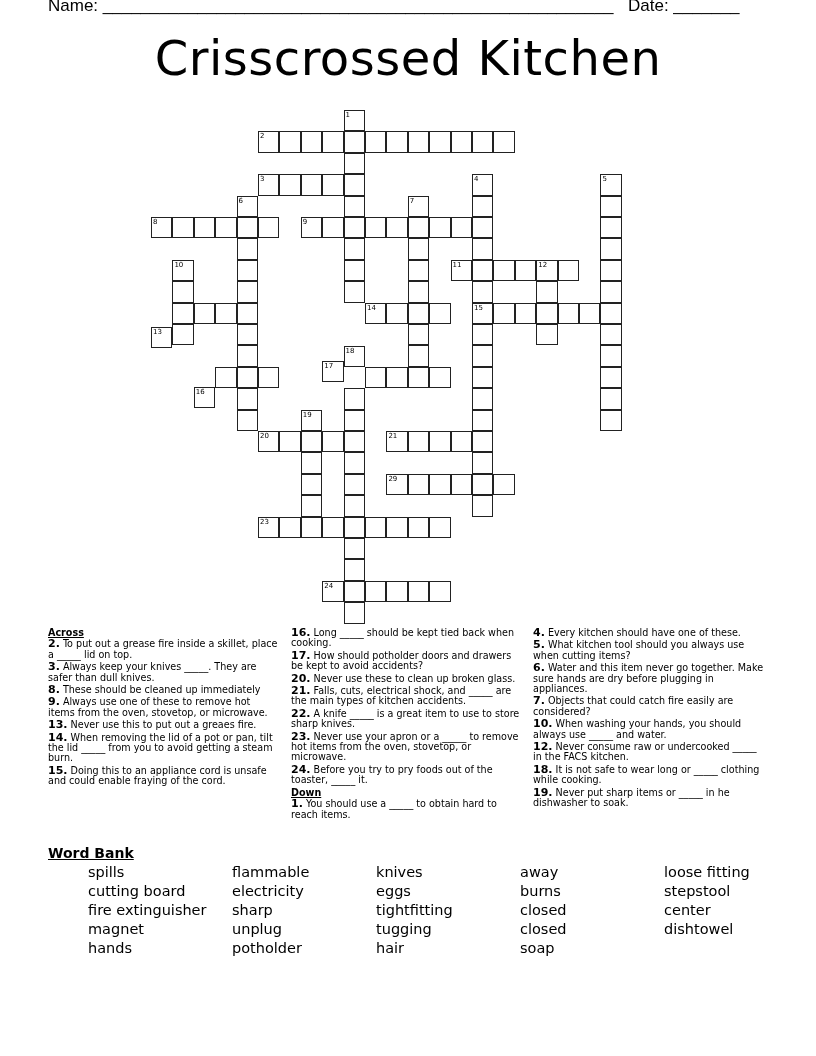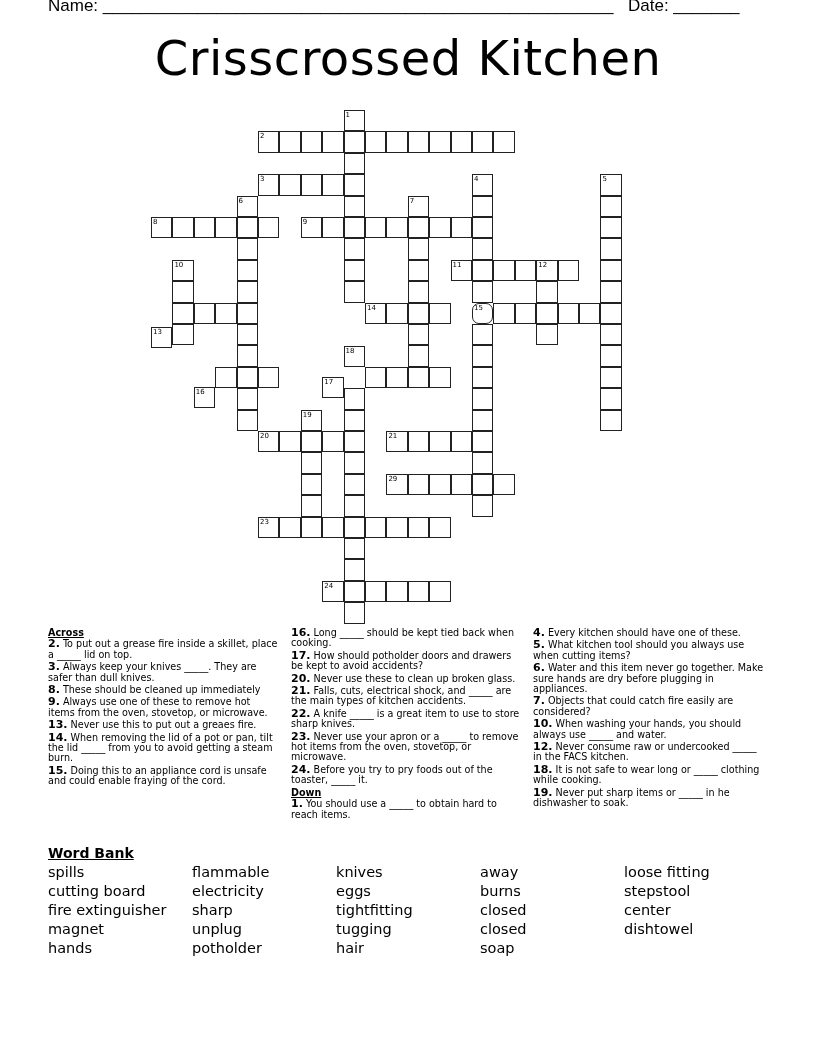--- a/index.html
+++ b/index.html
@@ -17,21 +17,21 @@
   .clues { position:absolute; top:628px; font-family:"DejaVu Sans", sans-serif; font-size:9.6px; line-height:10.4px; }
   .col1 { left:48px; width:232px; }
   .col2 { left:291px; width:232px; }
   .col3 { left:533px; width:232px; }
   .clue { margin-bottom:2px; }
   .clue b { font-weight:bold; font-size:11px; }
   .sect { font-weight:bold; text-decoration:underline; font-size:9.6px; margin-bottom:1px; }
   .wb-title { position:absolute; left:48px; top:845px; font-family:"DejaVu Sans", sans-serif;
               font-weight:bold; font-size:14px; text-decoration:underline; }
   .wb { position:absolute; top:863px; left:48px; width:720px; font-family:"DejaVu Sans", sans-serif; font-size:14.5px; line-height:19px; }
-  .wb-col { position:absolute; top:0; }
+  .wb-col { position:absolute; top:0;margin-left:40px; }
 </style>
 </head>
 <body>
 
 <div class="hdr hdr-name">Name: ______________________________________________________</div>
 <div class="hdr hdr-date">Date: _______</div>
 
 <div class="title">Crisscrossed Kitchen</div>
 
 <div id="grid">
@@ -66,21 +66,21 @@
     <div class="cell" style="left: 300.8px; top: 174.2px;"></div>
     <div class="cell" style="left: 322.2px; top: 174.2px;"></div>
     <div class="cell" style="left: 472px; top: 174.2px;">
       <span class="num">4</span>
     </div>
     <div class="cell" style="left: 472px; top: 195.6px;"></div>
     <div class="cell" style="left: 472px; top: 217px;"></div>
     <div class="cell" style="left: 472px; top: 238.4px;"></div>
     <div class="cell" style="left: 472px; top: 259.8px;"></div>
     <div class="cell" style="left: 472px; top: 281.2px;"></div>
-    <div class="cell" style="left: 472px; top: 302.6px; border-radius: 7px;">
+    <div class="cell" style="left: 472px; top: 302.6px;">
       <span class="num">15</span>
     </div>
     <div class="cell" style="left: 472px; top: 324px;"></div>
     <div class="cell" style="left: 472px; top: 345.4px;"></div>
     <div class="cell" style="left: 472px; top: 366.8px;"></div>
     <div class="cell" style="left: 472px; top: 388.2px;"></div>
     <div class="cell" style="left: 472px; top: 409.6px;"></div>
     <div class="cell" style="left: 472px; top: 431px;"></div>
     <div class="cell" style="left: 472px; top: 452.4px;"></div>
     <div class="cell" style="left: 472px; top: 473.8px;"></div>
@@ -168,21 +168,21 @@
     <div class="cell" style="left: 429.2px; top: 302.6px;"></div>
     <div class="cell" style="left: 493.4px; top: 302.6px;"></div>
     <div class="cell" style="left: 514.8px; top: 302.6px;"></div>
     <div class="cell" style="left: 557.6px; top: 302.6px;"></div>
     <div class="cell" style="left: 579px; top: 302.6px;"></div>
     <div class="cell" style="left: 193.8px; top: 387px; text-align: right;">
       <span class="num">16</span>
     </div>
     <div class="cell" style="left: 215.2px; top: 366.8px;"></div>
     <div class="cell" style="left: 258px; top: 366.8px;"></div>
-    <div class="cell" style="left: 322.2px; top: 377px; text-align: right;">
+    <div class="cell" style="left: 322.2px; top: 361px; text-align: right;">
       <span class="num">17</span>
     </div>
     <div class="cell" style="left: 343.6px; top: 346px;">
       <span class="num">18</span>
     </div>
     <div class="cell" style="left: 365px; top: 366.8px;"></div>
     <div class="cell" style="left: 386.4px; top: 366.8px;"></div>
     <div class="cell" style="left: 429.2px; top: 366.8px;"></div>
     <div class="cell" style="left: 343.6px; top: 388.2px;"></div>
     <div class="cell" style="left: 343.6px; top: 409.6px;"></div>

